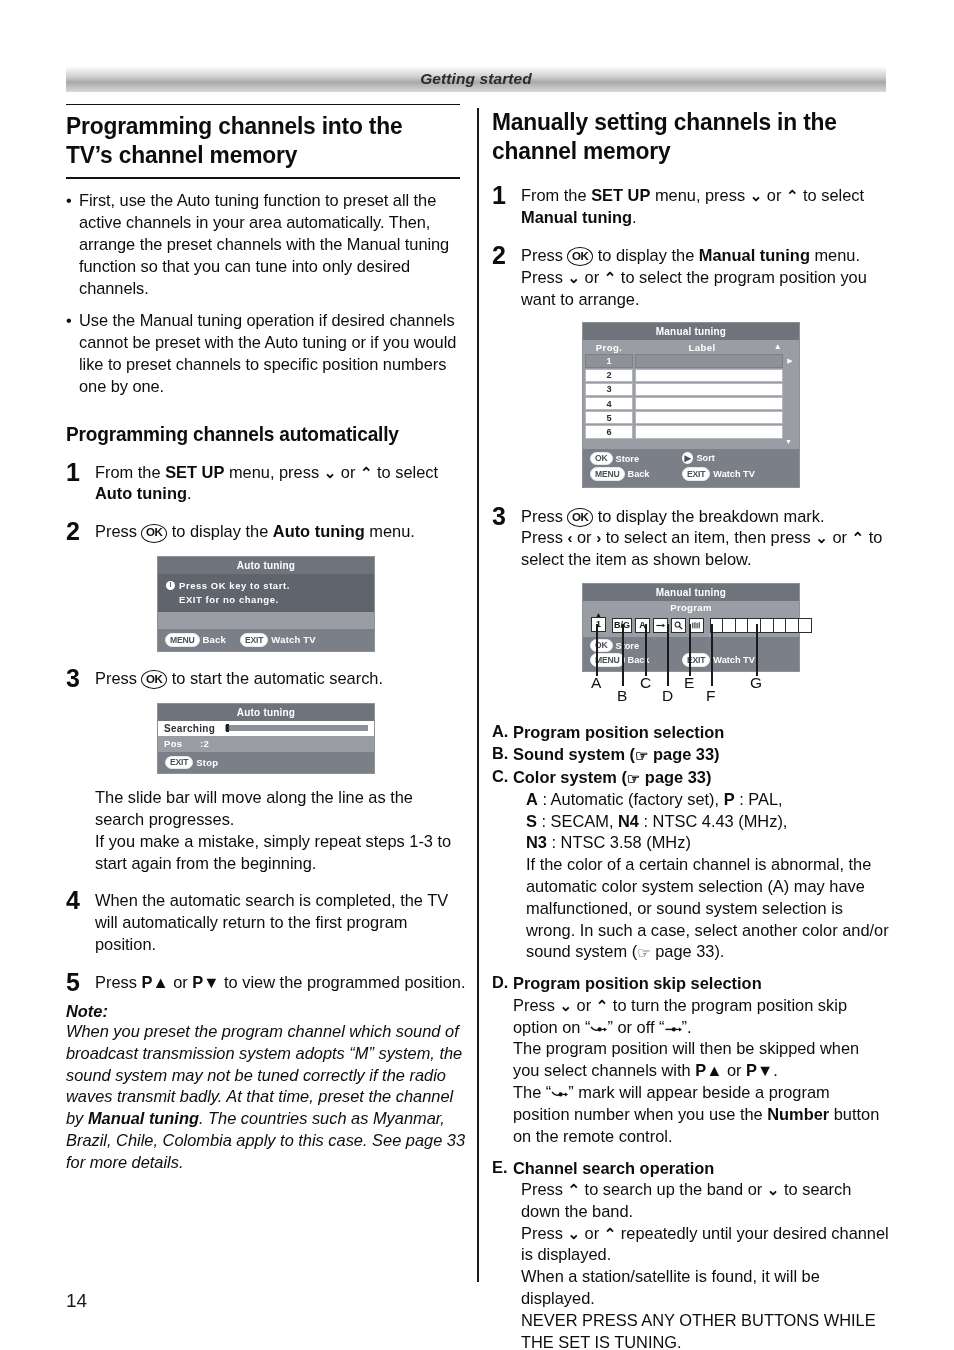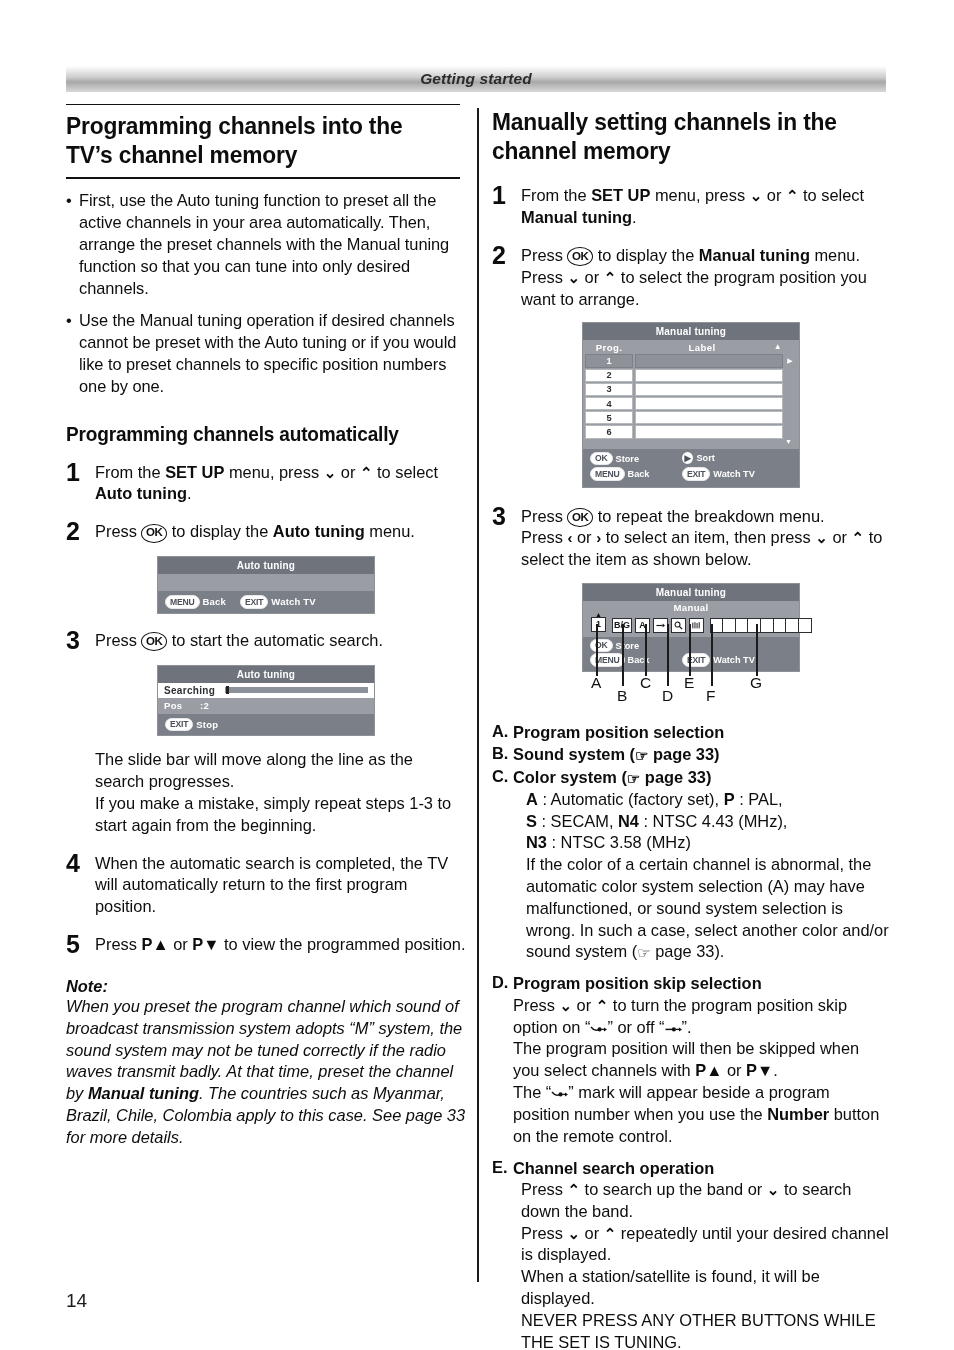--- a/index.html
+++ b/index.html
@@ -462,20 +462,24 @@
       <div class="stxt"><span>From the </span><b>SET UP</b><span> menu, press </span><span class="chev">⌄</span><span> or </span><span class="chev">⌃</span><span> to select </span><b>Auto tuning</b><span>.</span></div>
     </div>
 
     <div class="step">
       <div class="num">2</div>
       <div class="stxt"><span>Press </span><span class="okkey">OK</span><span> to display the </span><b>Auto tuning</b><span> menu.</span></div>
     </div>
 
     <div class="osd">
       <div class="osd-title">Auto tuning</div>
+      <div class="osd-msg">
+        <span class="power-ico"></span><span>Press OK key to start.</span><br>
+        <span style="padding-left:13px">EXIT for no change.</span>
+      </div>
       <div class="osd-blank"></div>
       <div class="osd-foot">
         <span><span class="keycap">MENU</span><span>Back</span></span>
         <span><span class="keycap">EXIT</span><span>Watch TV</span></span>
       </div>
     </div>
 
     <div class="step">
       <div class="num">3</div>
       <div class="stxt"><span>Press </span><span class="okkey">OK</span><span> to start the automatic search.</span><br></div>
@@ -504,21 +508,21 @@
     <div class="step">
       <div class="num">4</div>
       <div class="stxt">When the automatic search is completed, the TV will automatically return to the first program position.</div>
     </div>
 
     <div class="step">
       <div class="num">5</div>
       <div class="stxt"><span>Press </span><b>P▲</b><span> or </span><b>P▼</b><span> to view the programmed position.</span></div>
     </div>
 
-    <div style="margin-top:20px">
+    <div style="margin-top:7px">
       <div class="note-title">Note:</div>
       <div class="note-body"><span>When you preset the program channel which sound of broadcast transmission system adopts “M” system, the sound system may not be tuned correctly if the radio waves transmit badly. At that time, preset the channel by </span><b>Manual tuning</b><span>. The countries such as Myanmar, Brazil, Chile, Colombia apply to this case. See page 33 for more details.</span></div>
     </div>
 
   </div>
 
   <div class="col-right">
 
     <h1 class="h1" style="margin-top:4px">Manually setting channels in the channel memory</h1>
 
@@ -579,26 +583,26 @@
         </div>
         <div class="frow">
           <span class="fa"><span class="keycap">MENU</span><span>Back</span></span>
           <span><span class="keycap">EXIT</span><span>Watch TV</span></span>
         </div>
       </div>
     </div>
 
     <div class="step" style="margin-top:16px">
       <div class="num">3</div>
-      <div class="stxt"><span>Press </span><span class="okkey">OK</span><span> to repeat the breakdown menu.</span><br><span>Press </span><span class="chev">‹</span><span> or </span><span class="chev">›</span><span> to select an item, then press </span><span class="chev">⌄</span><span> or </span><span class="chev">⌃</span><span> to select the item as shown below.</span></div>
+      <div class="stxt"><span>Press </span><span class="okkey">OK</span><span> to display the breakdown mark.</span><br><span>Press </span><span class="chev">‹</span><span> or </span><span class="chev">›</span><span> to select an item, then press </span><span class="chev">⌄</span><span> or </span><span class="chev">⌃</span><span> to select the item as shown below.</span></div>
     </div>
 
     <div class="osd">
       <div class="osd-title">Manual tuning</div>
-      <div class="bd-sub">Manual</div>
+      <div class="bd-sub">Program</div>
       <div class="bd-strip">
         <span class="bd-prog">
           <span class="caret">▲</span>
           <span class="bd-cell">1</span>
         </span>
         <span class="bd-cell" style="min-width:20px">B/G</span>
         <span class="bd-cell">A</span>
         <span class="bd-cell">
           <svg width="11" height="7" viewBox="0 0 11 7">
             <line x1="0.5" y1="3.5" x2="8" y2="3.5" stroke="#16181c" stroke-width="1.4"></line>

